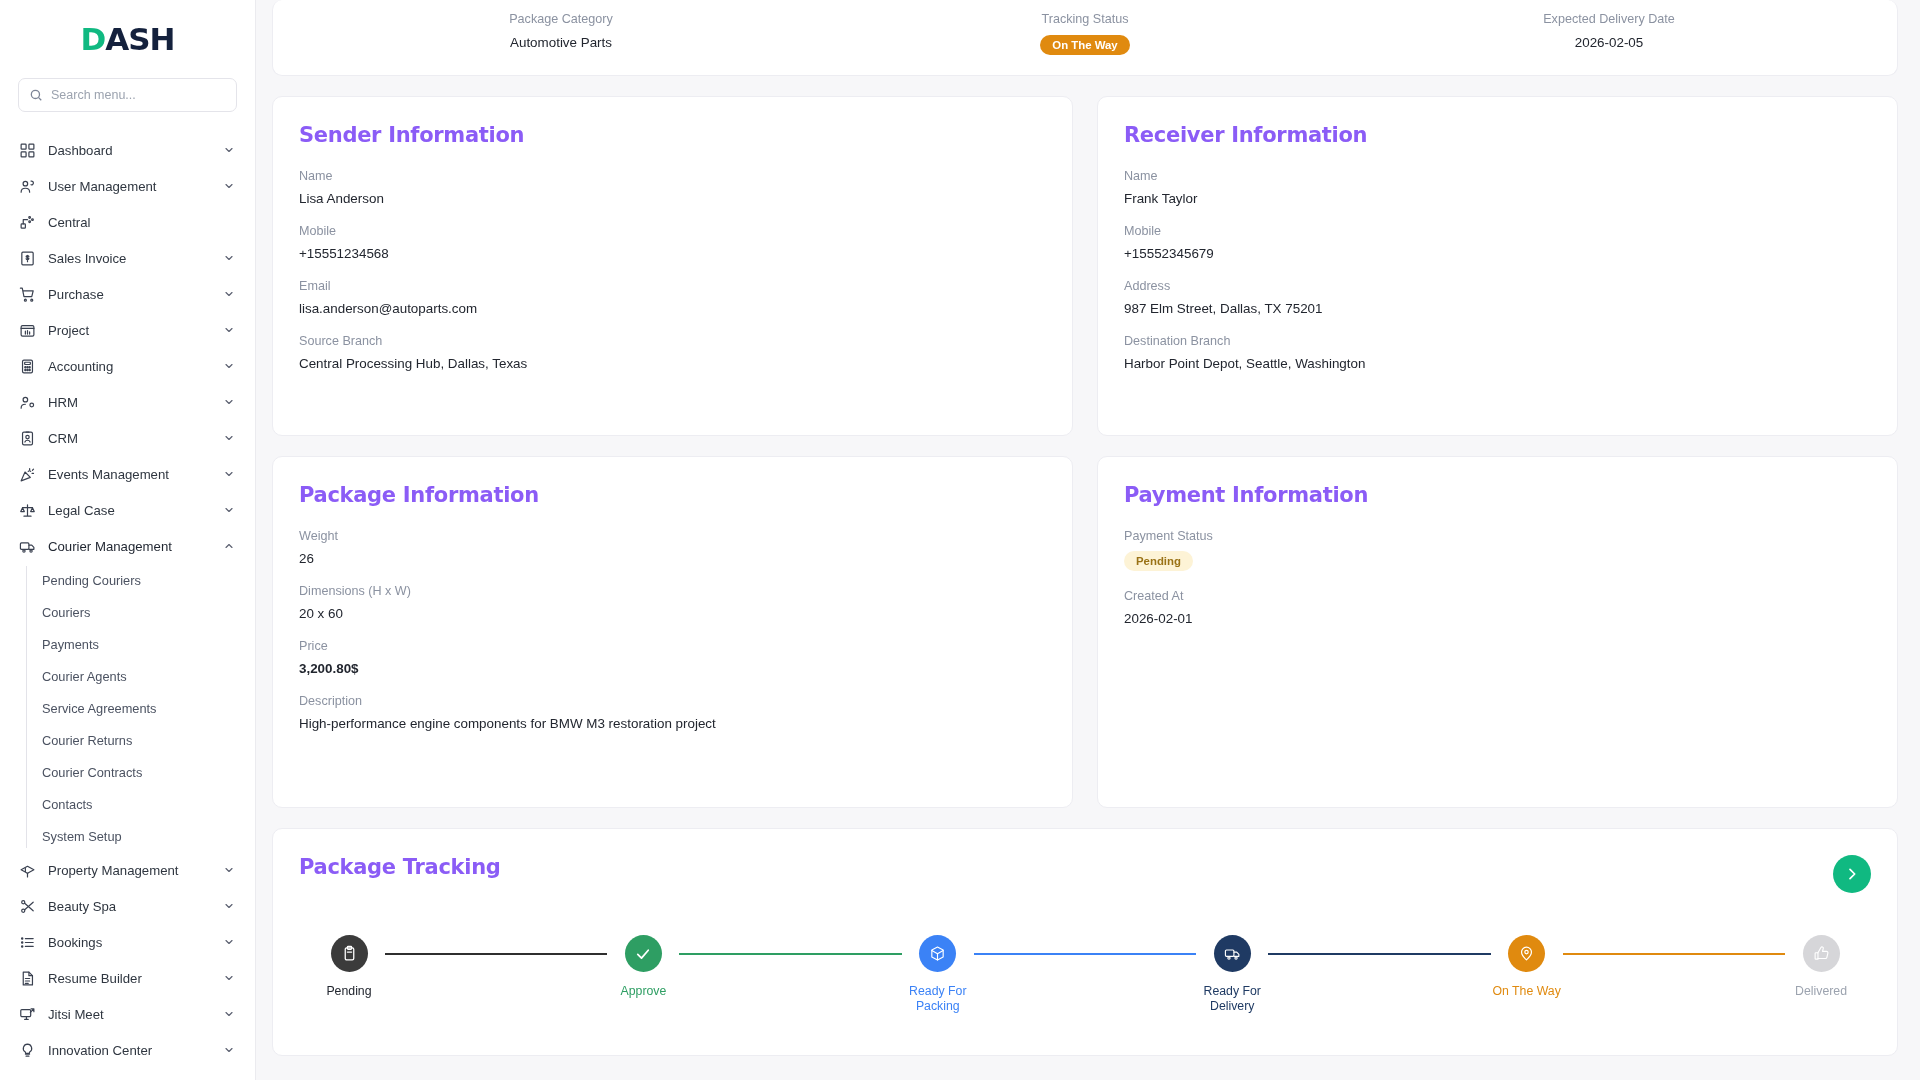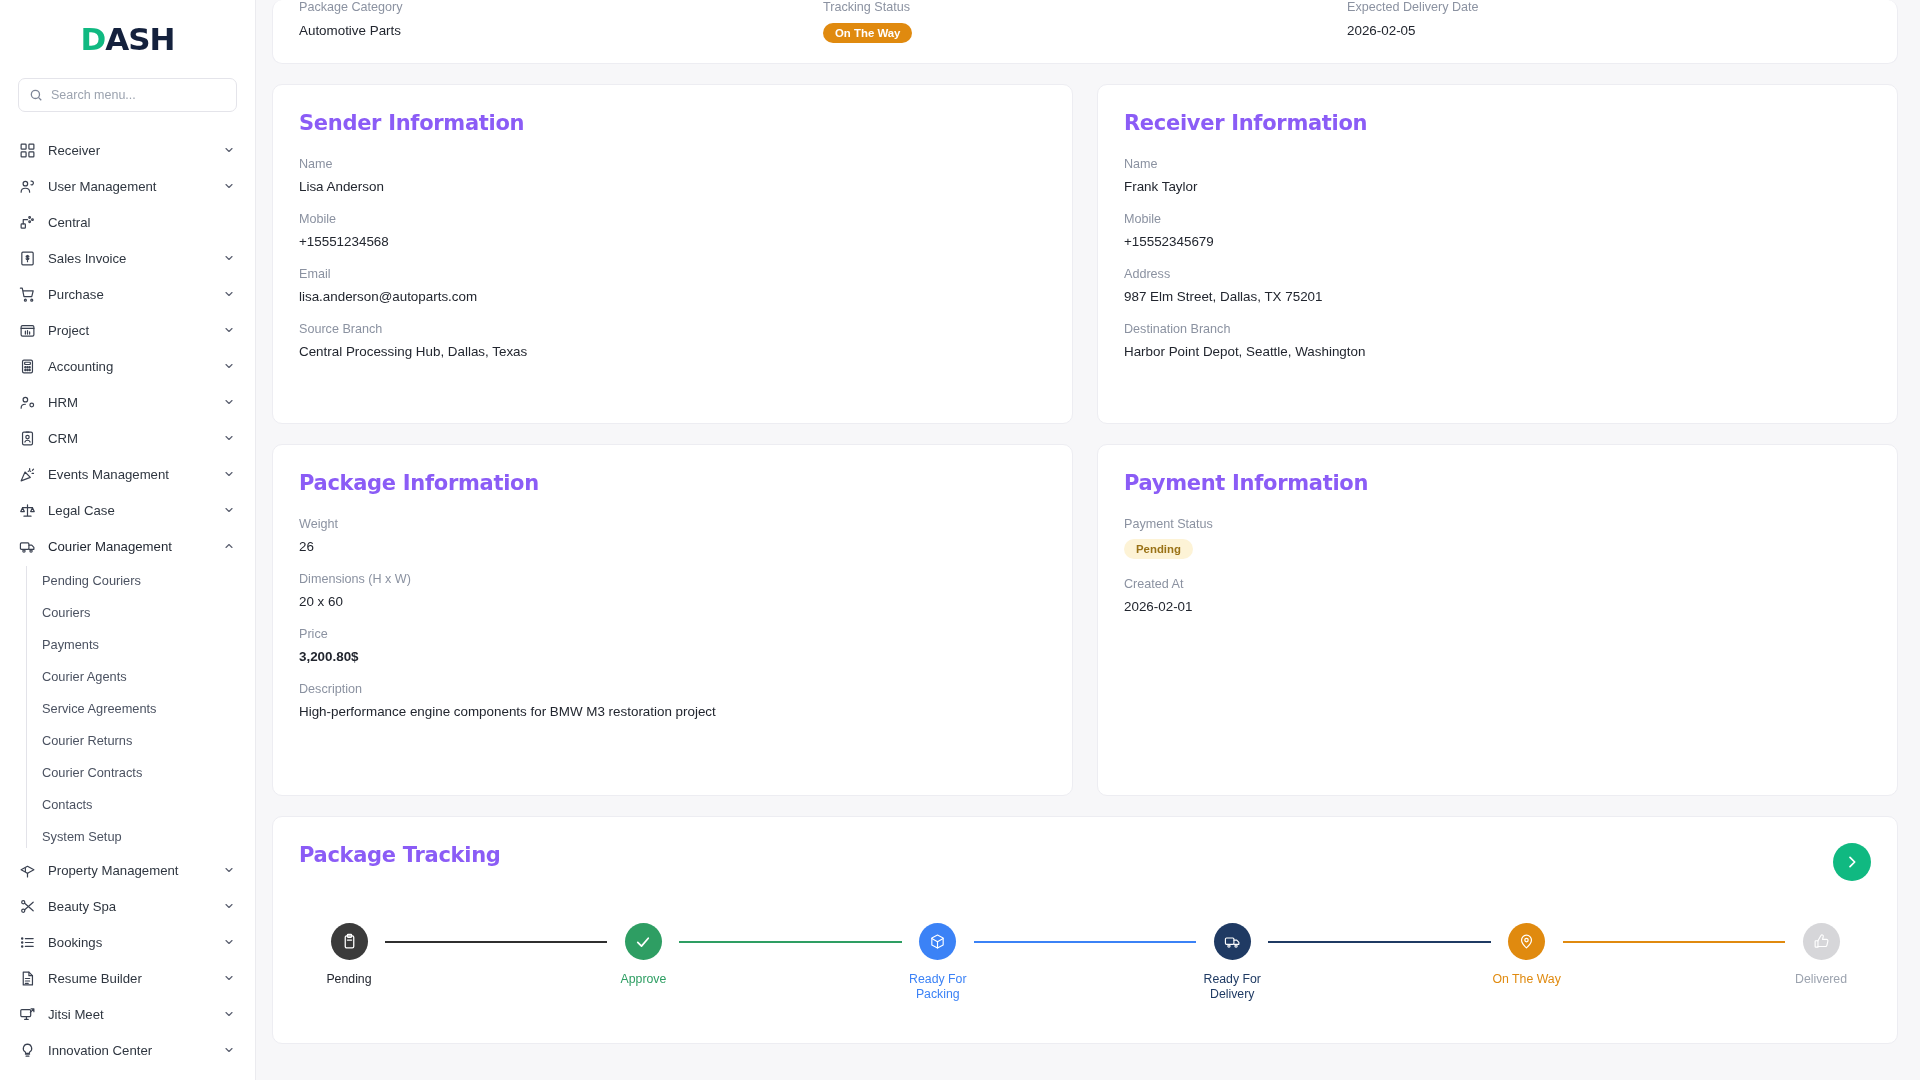--- a/index.html
+++ b/index.html
@@ -72,23 +72,24 @@
     overflow: hidden;
     padding: 0 22px 0 16px;
     position: relative;
   }
 
   .summary-card {
     background: #fff;
     border-radius: 10px;
     border: 1px solid #ededf2;
     border-top: none;
-    padding: 0 26px 20px 26px;
+    padding: 12px 26px 20px 26px;
     display: flex;
     margin-bottom: 20px;
+    text-align: center;
   }
   .summary-col { flex: 1 1 0; min-width: 0; }
   .sum-label { font-size: 12.6px; color: #8b92a1; margin-bottom: 9px; }
   .sum-value { font-size: 13.4px; color: #22262f; }
 
   .badge {
     display: inline-block;
     padding: 4px 12px;
     border-radius: 13px;
     font-size: 11.4px;
@@ -177,21 +178,21 @@
     <nav class="menu" id="menu">
         <div class="menu-item">
           <span class="mi-icon">
             <svg width="17" height="17" viewBox="0 0 24 24" fill="none" stroke="currentColor" stroke-width="1.7" stroke-linecap="round" stroke-linejoin="round">
               <rect x="3" y="3" width="7" height="7" rx="1"></rect>
               <rect x="14" y="3" width="7" height="7" rx="1"></rect>
               <rect x="3" y="14" width="7" height="7" rx="1"></rect>
               <rect x="14" y="14" width="7" height="7" rx="1"></rect>
             </svg>
           </span>
-          <span class="mi-label">Receiver</span>
+          <span class="mi-label">Dashboard</span>
           <span class="mi-chev"><svg width="12" height="12" viewBox="0 0 24 24" fill="none" stroke="currentColor" stroke-width="2.3" stroke-linecap="round" stroke-linejoin="round">
               <polyline points="6 9 12 15 18 9"></polyline>
             </svg></span>
         </div>
         <div class="menu-item">
           <span class="mi-icon">
             <svg width="17" height="17" viewBox="0 0 24 24" fill="none" stroke="currentColor" stroke-width="1.7" stroke-linecap="round" stroke-linejoin="round">
               <circle cx="9" cy="8" r="3.2"></circle>
               <path d="M3 20c0-3.3 2.7-5.5 6-5.5s6 2.2 6 5.5"></path>
               <path d="M17 9.5a2.6 2.6 0 100-5"></path>

